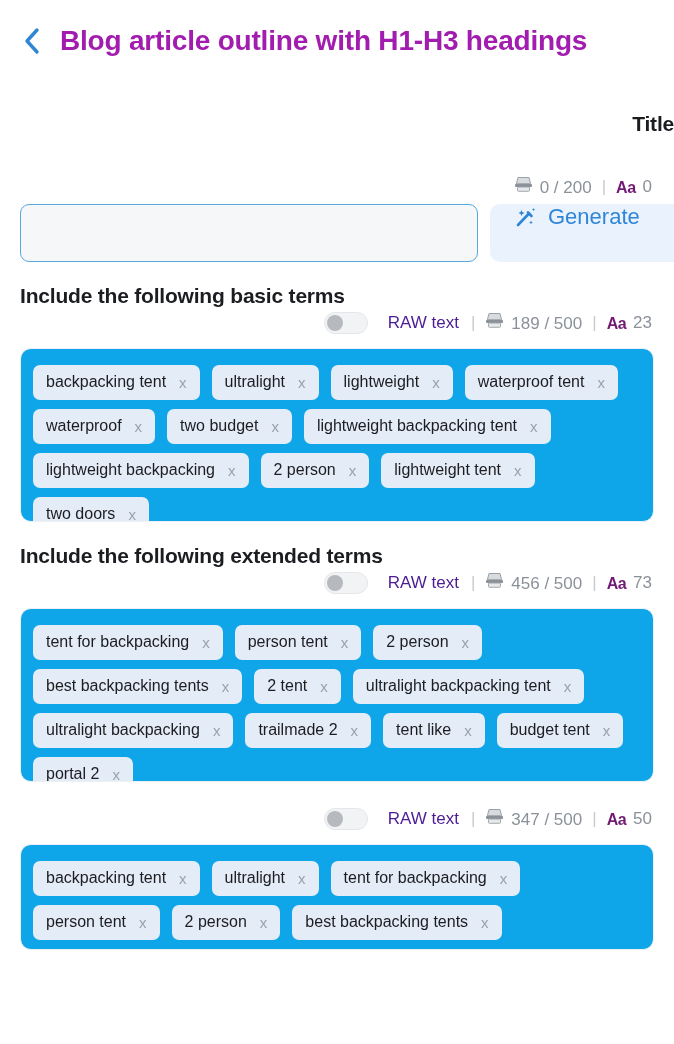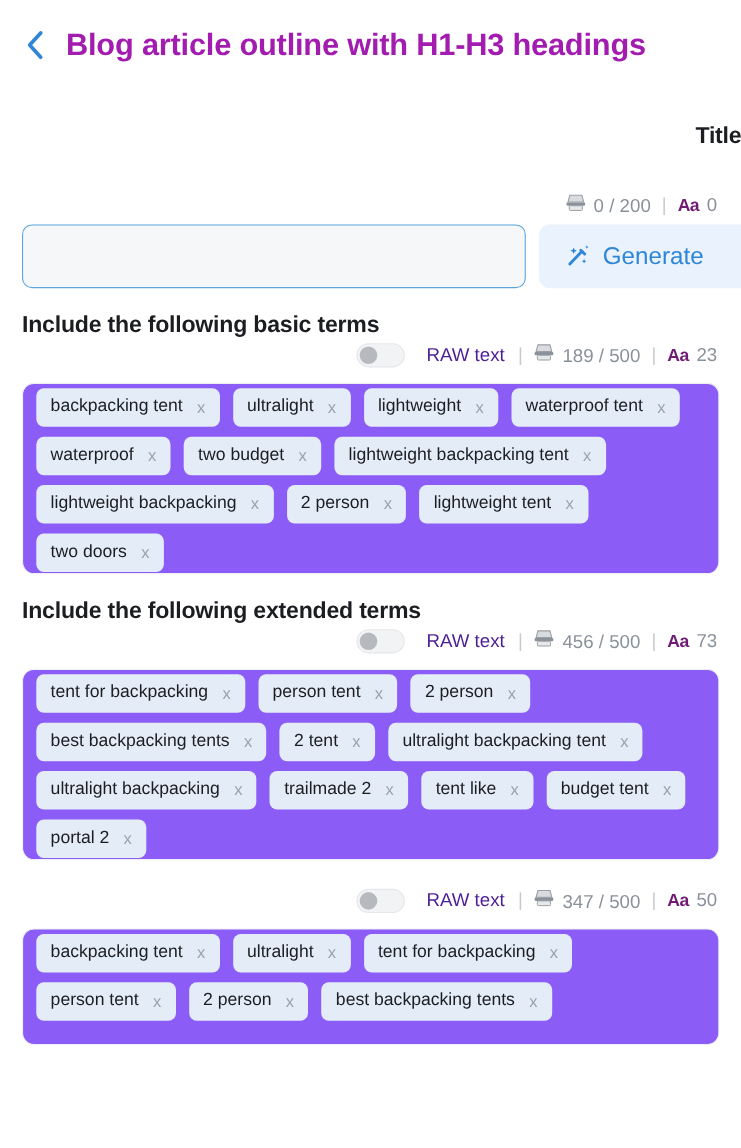--- a/index.html
+++ b/index.html
@@ -115,42 +115,41 @@
   .generate-btn {
     flex: 0 0 auto;
     width: 184px;
     margin-left: 12px;
     margin-right: -20px;
     background: #e9f2fd;
     border: none;
     border-top-left-radius: 10px;
     border-bottom-left-radius: 10px;
     display: flex;
-    align-items: center;
     justify-content: flex-start;
     gap: 10px;
     padding-left: 22px;
     cursor: pointer;
     font-family: "Liberation Sans", sans-serif;
   }
   .generate-btn span.lbl {
     color: #2f86d6;
     font-size: 22px;
     font-weight: normal;
   }
 
   
   .sec { padding-top: 22px; }
   .sec-head { padding: 0 0 0 20px; }
   .panel {
     margin: 10px 20px 0 20px;
     border: 1px solid #eef0f3;
     border-radius: 11px;
-    background: #8b5cf6;
-    padding: 4px 12px 0 12px;
+    background: #0ea5e9;
+    padding: 16px 12px 0 12px;
     overflow: hidden;
   }
   .panel.h-basic { height: 174px; }
   .panel.h-ext { height: 174px; }
   .panel.h-h1 { height: 106px; }
 
   .chips {
     display: flex;
     flex-wrap: wrap;
     gap: 9px 12px;

